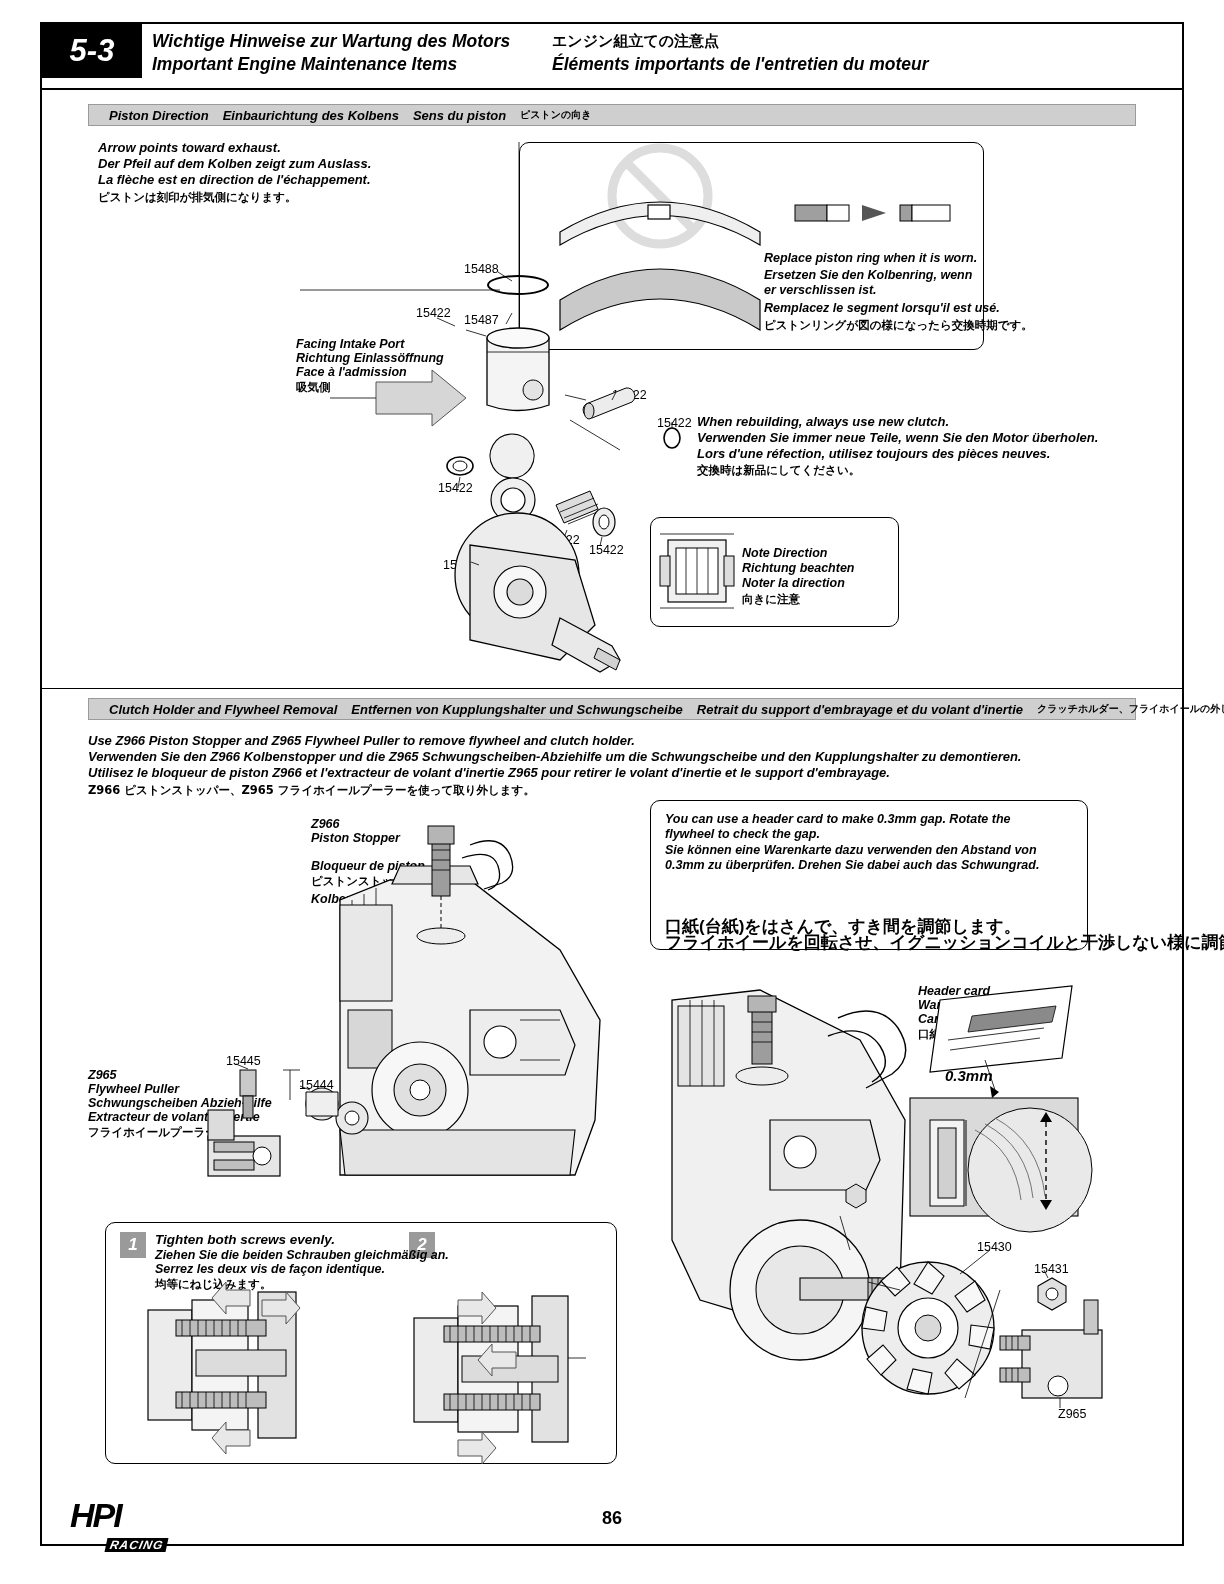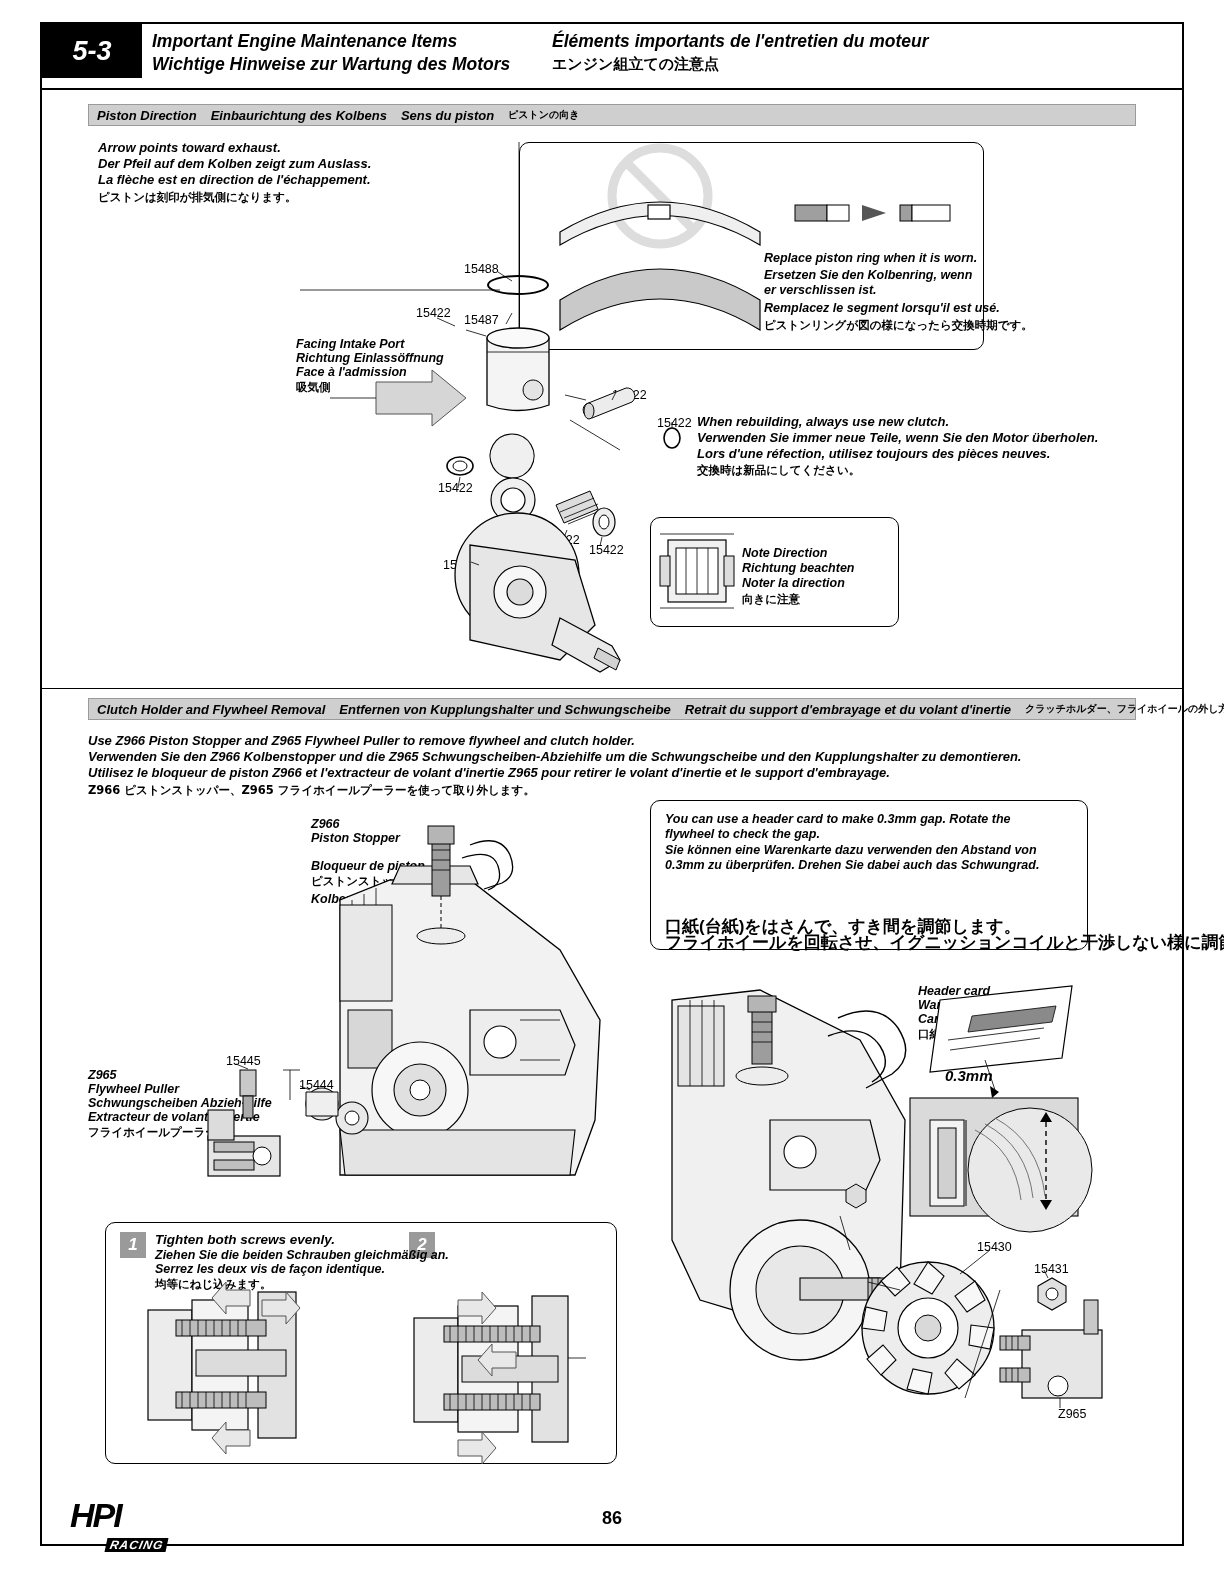--- a/index.html
+++ b/index.html
@@ -2,32 +2,32 @@
 <html><head>
 <meta charset="utf-8">
 <style>
   html,body{margin:0;padding:0;background:#ffffff;}
   body{width:1224px;height:1584px;font-family:"Liberation Sans",sans-serif;color:#000;position:relative;}
   .page{position:absolute;left:0;top:0;width:1224px;height:1584px;}
   .frame{position:absolute;left:40px;top:22px;width:1144px;height:1524px;border:2px solid #000;box-sizing:border-box;}
 
   
   .sectbox{position:absolute;left:42px;top:24px;width:100px;height:54px;background:#000;color:#fff;
-           display:flex;align-items:center;justify-content:center;font-style:italic;font-weight:bold;font-size:27px;}
+           display:flex;align-items:center;justify-content:center;font-style:italic;font-weight:bold;font-size:31px;}
   .hdr{position:absolute;left:152px;top:30px;width:1000px;height:52px;}
   .hdr .row{display:flex;}
   .hdr .c1{width:400px;}
   .hdr .c2{width:600px;}
   .hdr .l{font-style:italic;font-weight:bold;font-size:17.5px;line-height:23px;white-space:nowrap;}
   .hdr .jp{font-weight:bold;font-size:15px;line-height:23px;font-family:"DejaVu Sans",sans-serif;}
   .hdrline{position:absolute;left:42px;top:88px;width:1140px;height:2px;background:#000;}
 
   
   .bar{position:absolute;height:22px;background:#cfcfcf;border:1px solid #9a9a9a;box-sizing:border-box;
-       display:flex;align-items:center;padding-left:8px;gap:14px;}
+       display:flex;align-items:center;padding-left:20px;gap:14px;}
   .bar span{font-style:italic;font-weight:bold;font-size:13px;white-space:nowrap;}
   .bar span.jp{font-family:"DejaVu Sans",sans-serif;font-style:normal;font-size:10px;}
 
   
   .txt{position:absolute;font-size:13px;line-height:16.5px;font-style:italic;font-weight:bold;white-space:pre;}
   .txt.jp{font-family:"DejaVu Sans",sans-serif;font-style:normal;font-weight:bold;font-size:11.5px;}
   .pn{position:absolute;font-size:12.5px;font-weight:normal;font-style:normal;font-family:"Liberation Sans",sans-serif;}
   .callout{position:absolute;font-size:12.5px;font-style:italic;font-weight:bold;line-height:15px;white-space:pre;}
 
   
@@ -54,34 +54,34 @@
 <body>
 
 <div class="page">
   <div class="frame"></div>
 
   <div class="sectbox">
     <span>5-3</span>
   </div>
 
   <div class="hdr">
+    <div class="row">
+      <div class="c1">
+          <div class="l">Wichtige Hinweise zur Wartung des Motors</div>
+        </div>
+      <div class="c2">
+          <div class="jp">エンジン組立ての注意点</div>
+        </div>
+    </div>
     <div class="row">
       <div class="c1">
           <div class="l">Important Engine Maintenance Items</div>
         </div>
       <div class="c2">
           <div class="l">Éléments importants de l'entretien du moteur</div>
-        </div>
-    </div>
-    <div class="row">
-      <div class="c1">
-          <div class="l">Wichtige Hinweise zur Wartung des Motors</div>
-        </div>
-      <div class="c2">
-          <div class="jp">エンジン組立ての注意点</div>
         </div>
     </div>
   </div>
   <div class="hdrline"></div>
 
   <div class="bar" style="left:88px;top:104px;width:1048px;">
     <span>Piston Direction</span>
     <span>Einbaurichtung des Kolbens</span>
     <span>Sens du piston</span>
     <span class="jp">ピストンの向き</span>

